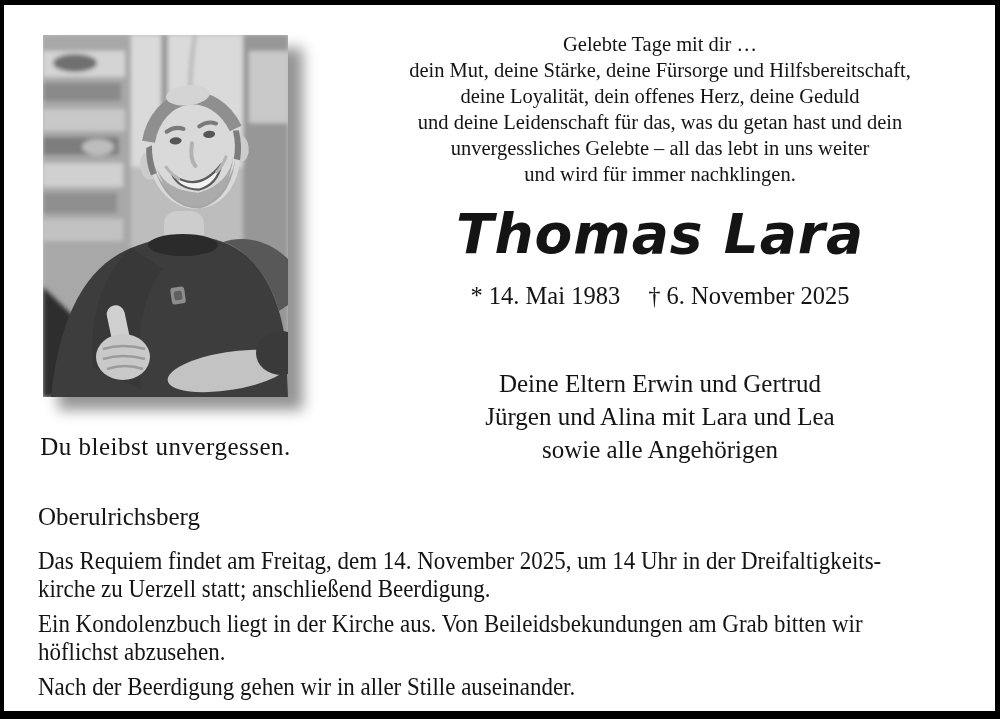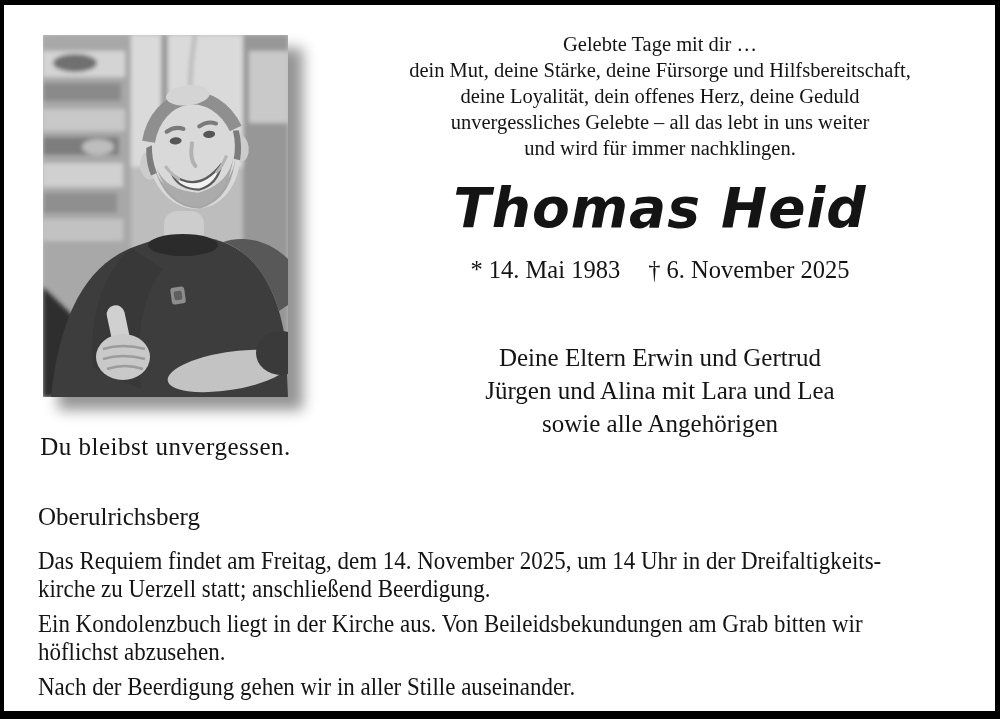--- a/index.html
+++ b/index.html
@@ -143,25 +143,26 @@
   </svg>
 </div>
 
 <div class="photo-caption">Du bleibst unvergessen.</div>
 
 <div class="right-col">
   <div class="poem">
     <div class="line">Gelebte Tage mit dir …</div>
     <div class="line">dein Mut, deine Stärke, deine Fürsorge und Hilfsbereitschaft,</div>
     <div class="line">deine Loyalität, dein offenes Herz, deine Geduld</div>
+    <div class="line">und deine Leidenschaft für das, was du getan hast und dein</div>
     <div class="line">unvergessliches Gelebte – all das lebt in uns weiter</div>
     <div class="line">und wird für immer nachklingen.</div>
   </div>
 
-  <div class="deceased-name">Thomas Heid</div>
+  <div class="deceased-name">Thomas Lara</div>
 
   <div class="dates">
     <span>* 14. Mai 1983</span>
     <span>† 6. November 2025</span>
   </div>
 
   <div class="family">
     <div class="line">Deine Eltern Erwin und Gertrud</div>
     <div class="line">Jürgen und Alina mit Lara und Lea</div>
     <div class="line">sowie alle Angehörigen</div>

